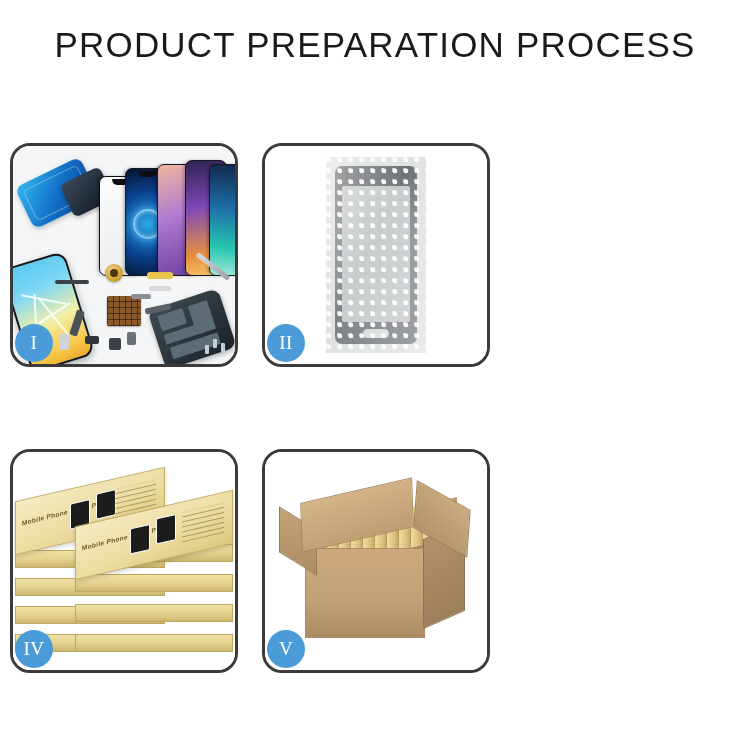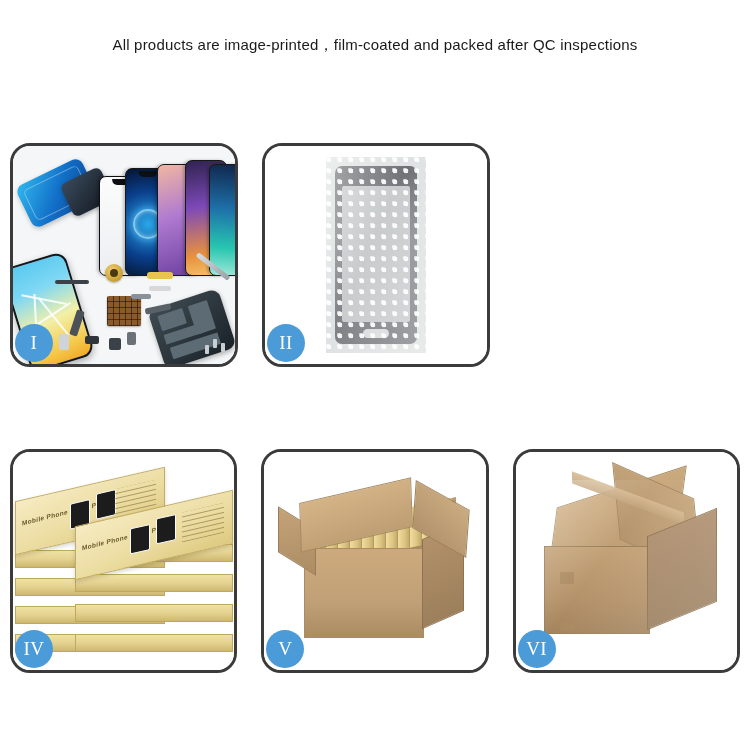--- a/index.html
+++ b/index.html
@@ -398,21 +398,21 @@
     position:absolute;left:22px;top:28px;width:186px;height:162px;
     border-radius:4px;
     background:linear-gradient(125deg, rgba(255,255,255,.30), rgba(255,255,255,0) 40%, rgba(255,255,255,.22));
     pointer-events:none;
   }
 </style>
 </head>
 <body>
 
 <div class="header">
-  <div class="subtitle">All products are image-printed，film-coated and packed after QC inspections</div>
+  <div class="title">PRODUCT PREPARATION PROCESS</div>
 </div>
 
 <div class="grid">
 
   <div class="row">
 
     <div class="panel">
       <div class="panel-inner p1">
         <div class="blue-panel"></div>
         <div class="blue-panel2"></div>
@@ -538,29 +538,16 @@
         </div>
         <div class="c-body"></div>
         <div class="c-side"></div>
         <div class="c-flapL"></div>
         <div class="c-flapB"></div>
         <div class="c-flapR"></div>
       </div>
       <div class="badge">V</div>
     </div>
 
-    <div class="panel">
-      <div class="panel-inner p6">
-        <div class="s-top"></div>
-        <div class="s-top2"></div>
-        <div class="s-tape"></div>
-        <div class="s-front"></div>
-        <div class="s-right"></div>
-        <div class="s-tab s-t1"></div>
-        <div class="s-tab s-t2"></div>
-        <div class="s-wrap"></div>
-      </div>
-      <div class="badge">VI</div>
-    </div>
 
   </div>
 
 </div>
 
 </body></html>

